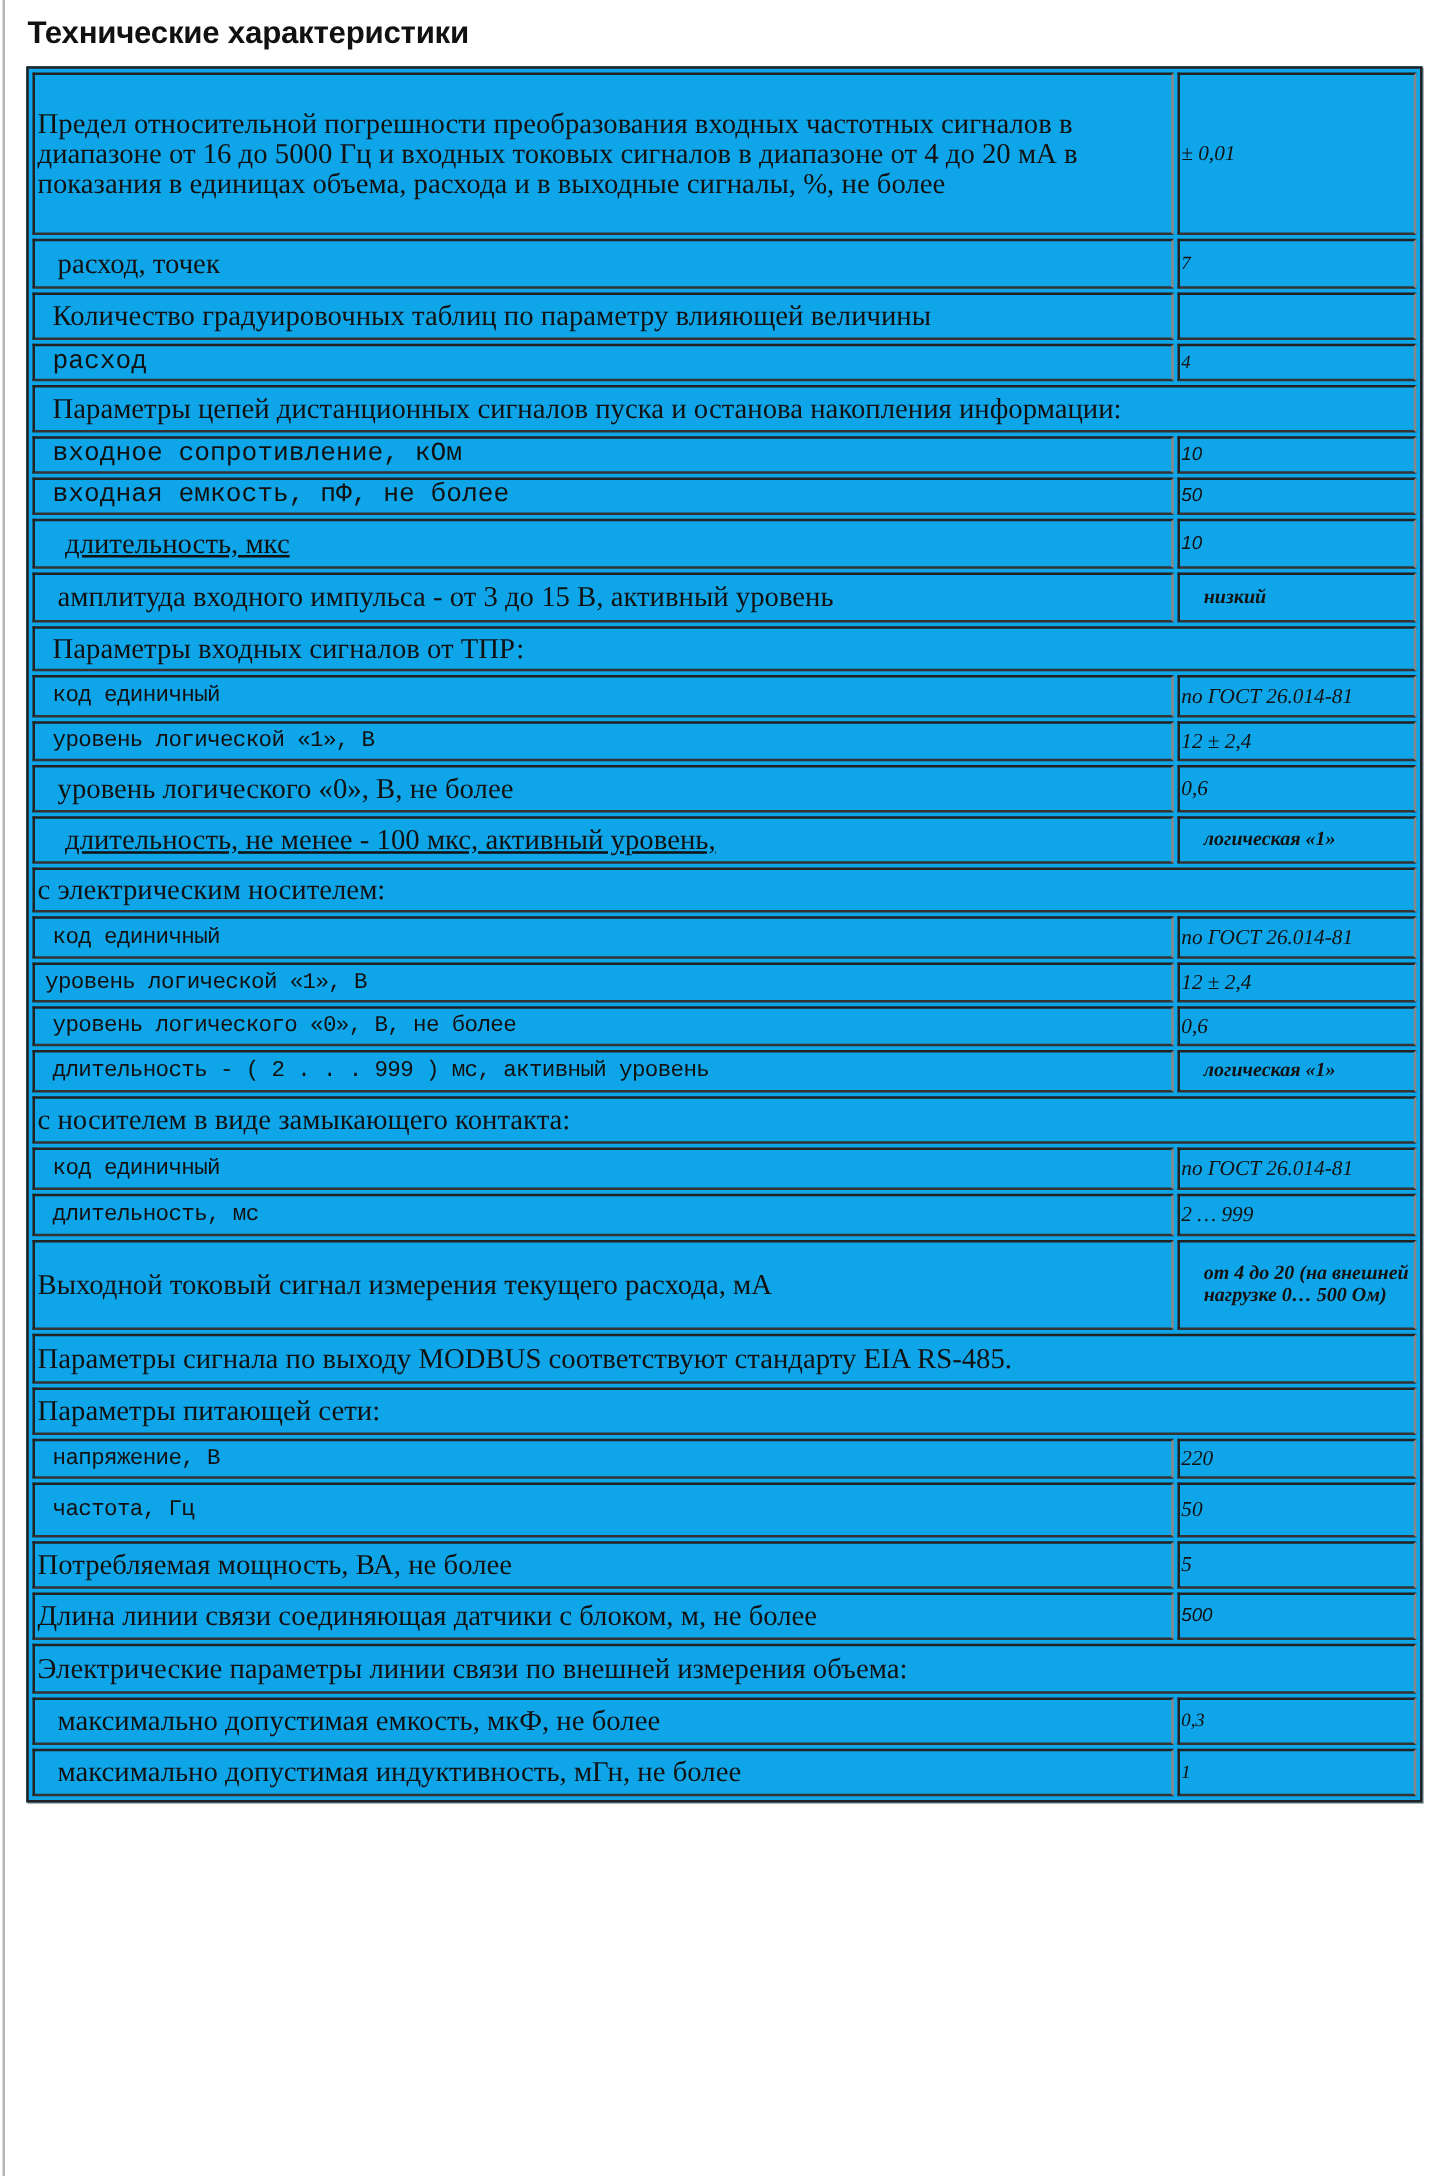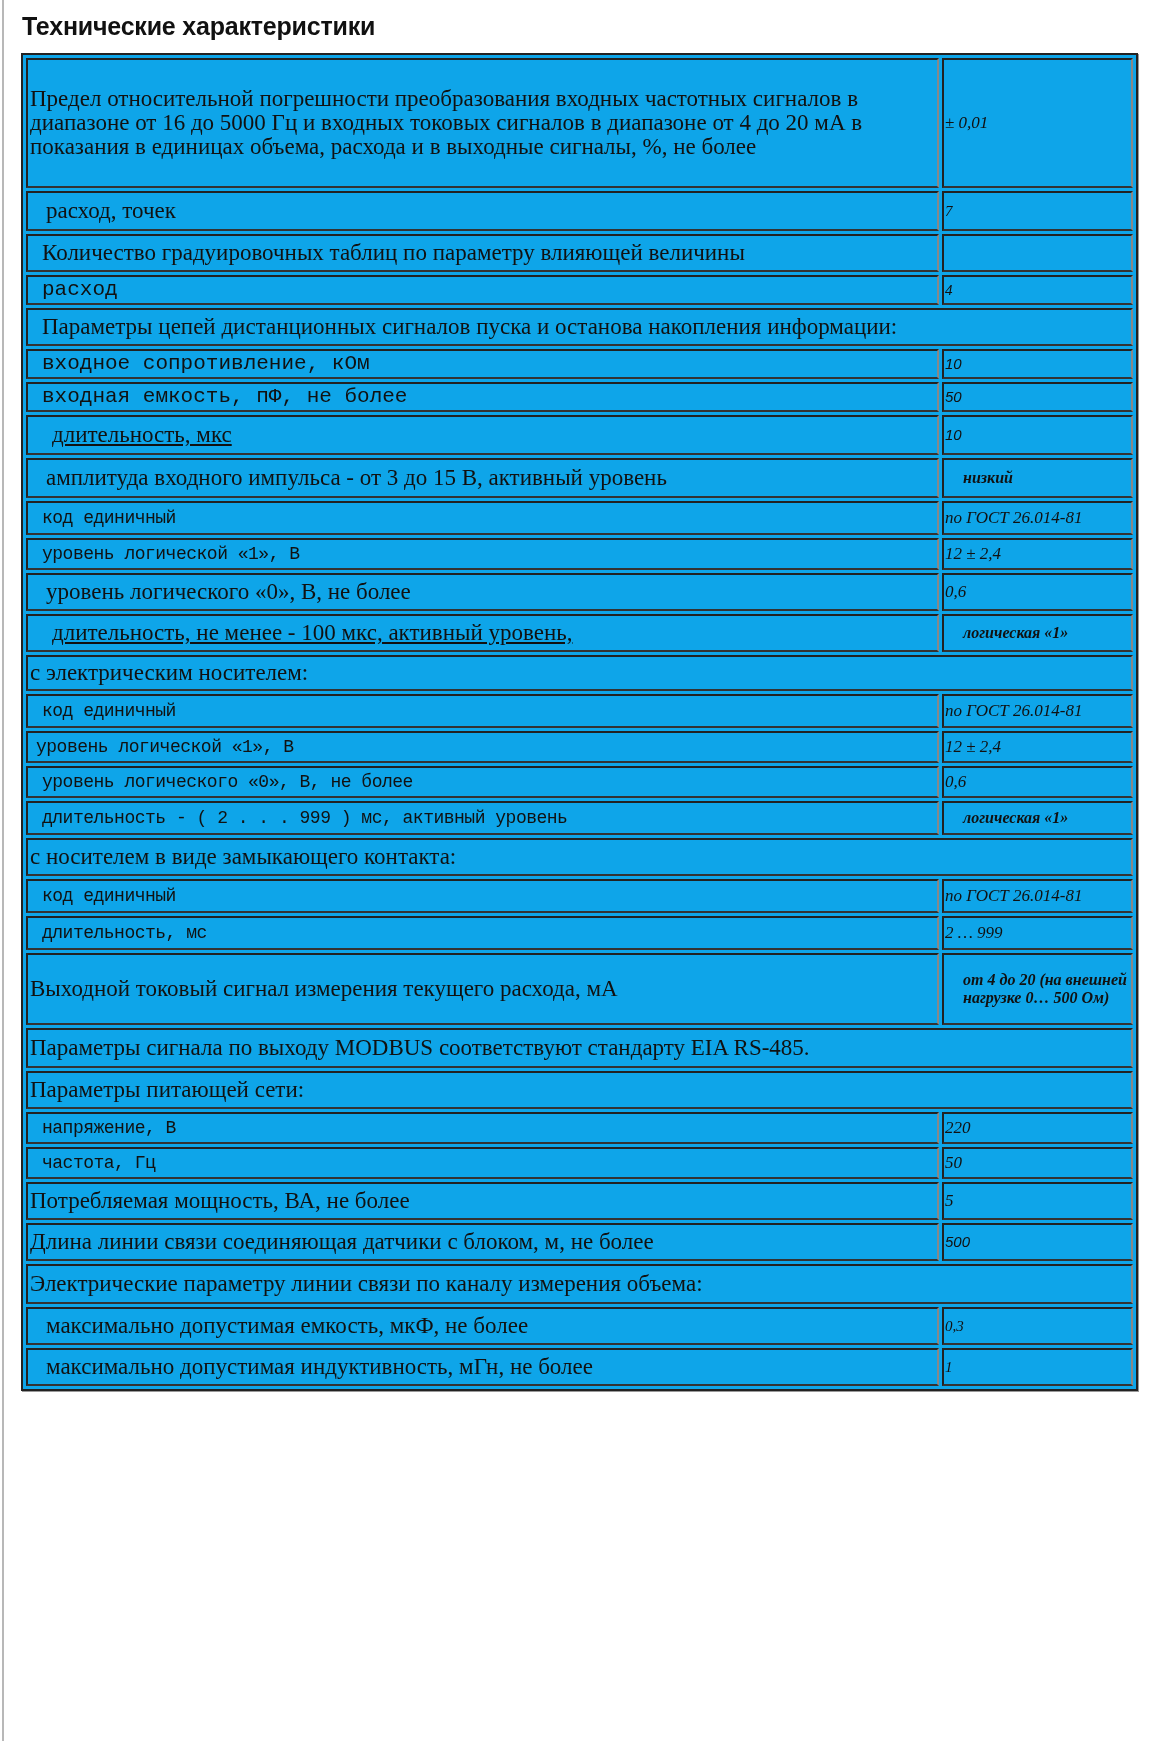--- a/index.html
+++ b/index.html
@@ -75,20 +75,23 @@
       <td class="val sans">50</td>
     </tr>
     <tr style="height:40px">
       <td class="lbl ind3">длительность, мкс</td>
       <td class="val sans">10</td>
     </tr>
     <tr style="height:40px">
       <td class="lbl ind2">амплитуда входного импульса - от 3 до 15 В, активный уровень</td>
       <td class="val tight">низкий</td>
     </tr>
+    <tr style="height:36px">
+      <td class="lbl ind1" colspan="2">Параметры входных сигналов от ТПР:</td>
+    </tr>
     <tr style="height:34px">
       <td class="lbl sans cond ind1">код единичный</td>
       <td class="val">по ГОСТ 26.014-81</td>
     </tr>
     <tr style="height:32px">
       <td class="lbl sans cond ind1">уровень логической «1», В</td>
       <td class="val">12 ± 2,4</td>
     </tr>
     <tr style="height:38px">
       <td class="lbl ind2">уровень логического «0», В, не более</td>
@@ -135,34 +138,34 @@
     <tr style="height:40px">
       <td class="lbl" colspan="2">Параметры сигнала по выходу MODBUS соответствуют стандарту EIA RS-485.</td>
     </tr>
     <tr style="height:38px">
       <td class="lbl" colspan="2">Параметры питающей сети:</td>
     </tr>
     <tr style="height:32px">
       <td class="lbl sans cond ind1">напряжение, В</td>
       <td class="val">220</td>
     </tr>
-    <tr style="height:32px">
+    <tr style="height:44px">
       <td class="lbl sans cond ind1">частота, Гц</td>
       <td class="val">50</td>
     </tr>
     <tr style="height:38px">
       <td class="lbl">Потребляемая мощность, ВА, не более</td>
       <td class="val">5</td>
     </tr>
     <tr style="height:38px">
       <td class="lbl">Длина линии связи соединяющая датчики с блоком, м, не более</td>
       <td class="val sans">500</td>
     </tr>
     <tr style="height:40px">
-      <td class="lbl" colspan="2">Электрические параметру линии связи по каналу измерения объема:</td>
+      <td class="lbl" colspan="2">Электрические параметры линии связи по внешней измерения объема:</td>
     </tr>
     <tr style="height:38px">
       <td class="lbl ind2">максимально допустимая емкость, мкФ, не более</td>
       <td class="val small">0,3</td>
     </tr>
     <tr style="height:38px">
       <td class="lbl ind2">максимально допустимая индуктивность, мГн, не более</td>
       <td class="val small">1</td>
     </tr>
   </tbody>

